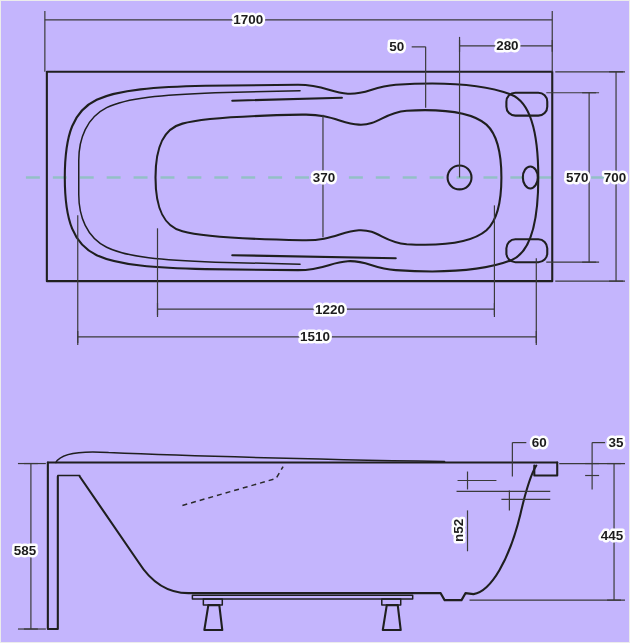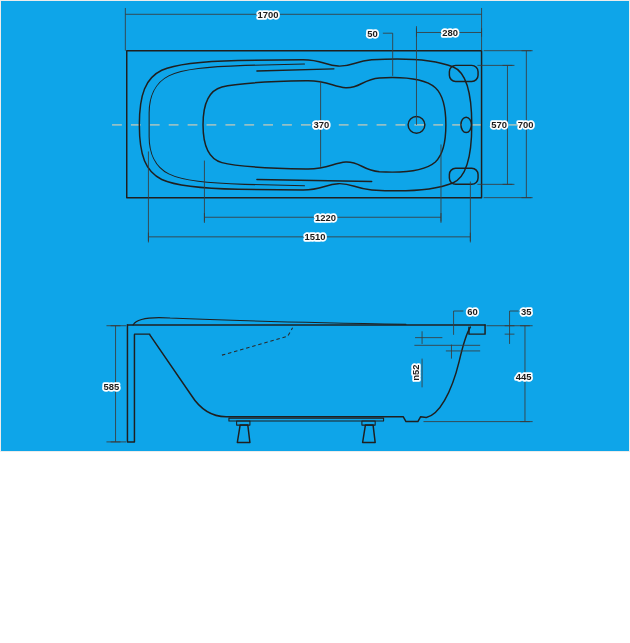--- a/index.html
+++ b/index.html
@@ -1,17 +1,17 @@
 <!DOCTYPE html>
 <html><head>
 <meta charset="utf-8">
 <style>
   html,body{margin:0;padding:0;background:#fff;}
   .sheet{
-    position:relative;width:630px;height:452px;background:#0ea5e9;
+    position:relative;width:630px;height:643px;background:#c4b5fd;
     border:1px solid #ececec;box-sizing:border-box;overflow:hidden;
     font-family:"Liberation Sans",sans-serif;
   }
   svg{position:absolute;left:0;top:0;width:100%;height:100%;}
   .outline{fill:none;stroke:#1f1f1f;stroke-width:2.1;stroke-linecap:round;stroke-linejoin:round;}
   .outline-thin{fill:none;stroke:#1f1f1f;stroke-width:1.5;stroke-linecap:round;stroke-linejoin:round;}
   .dim{fill:none;stroke:#3a3a3a;stroke-width:1.2;stroke-linecap:butt;}
   .center{fill:none;stroke-width:2.4;stroke-dasharray:14 13;}
   .hidden-edge{fill:none;stroke:#2a2a2a;stroke-width:1.5;stroke-dasharray:5 4;}
   .lbl{

